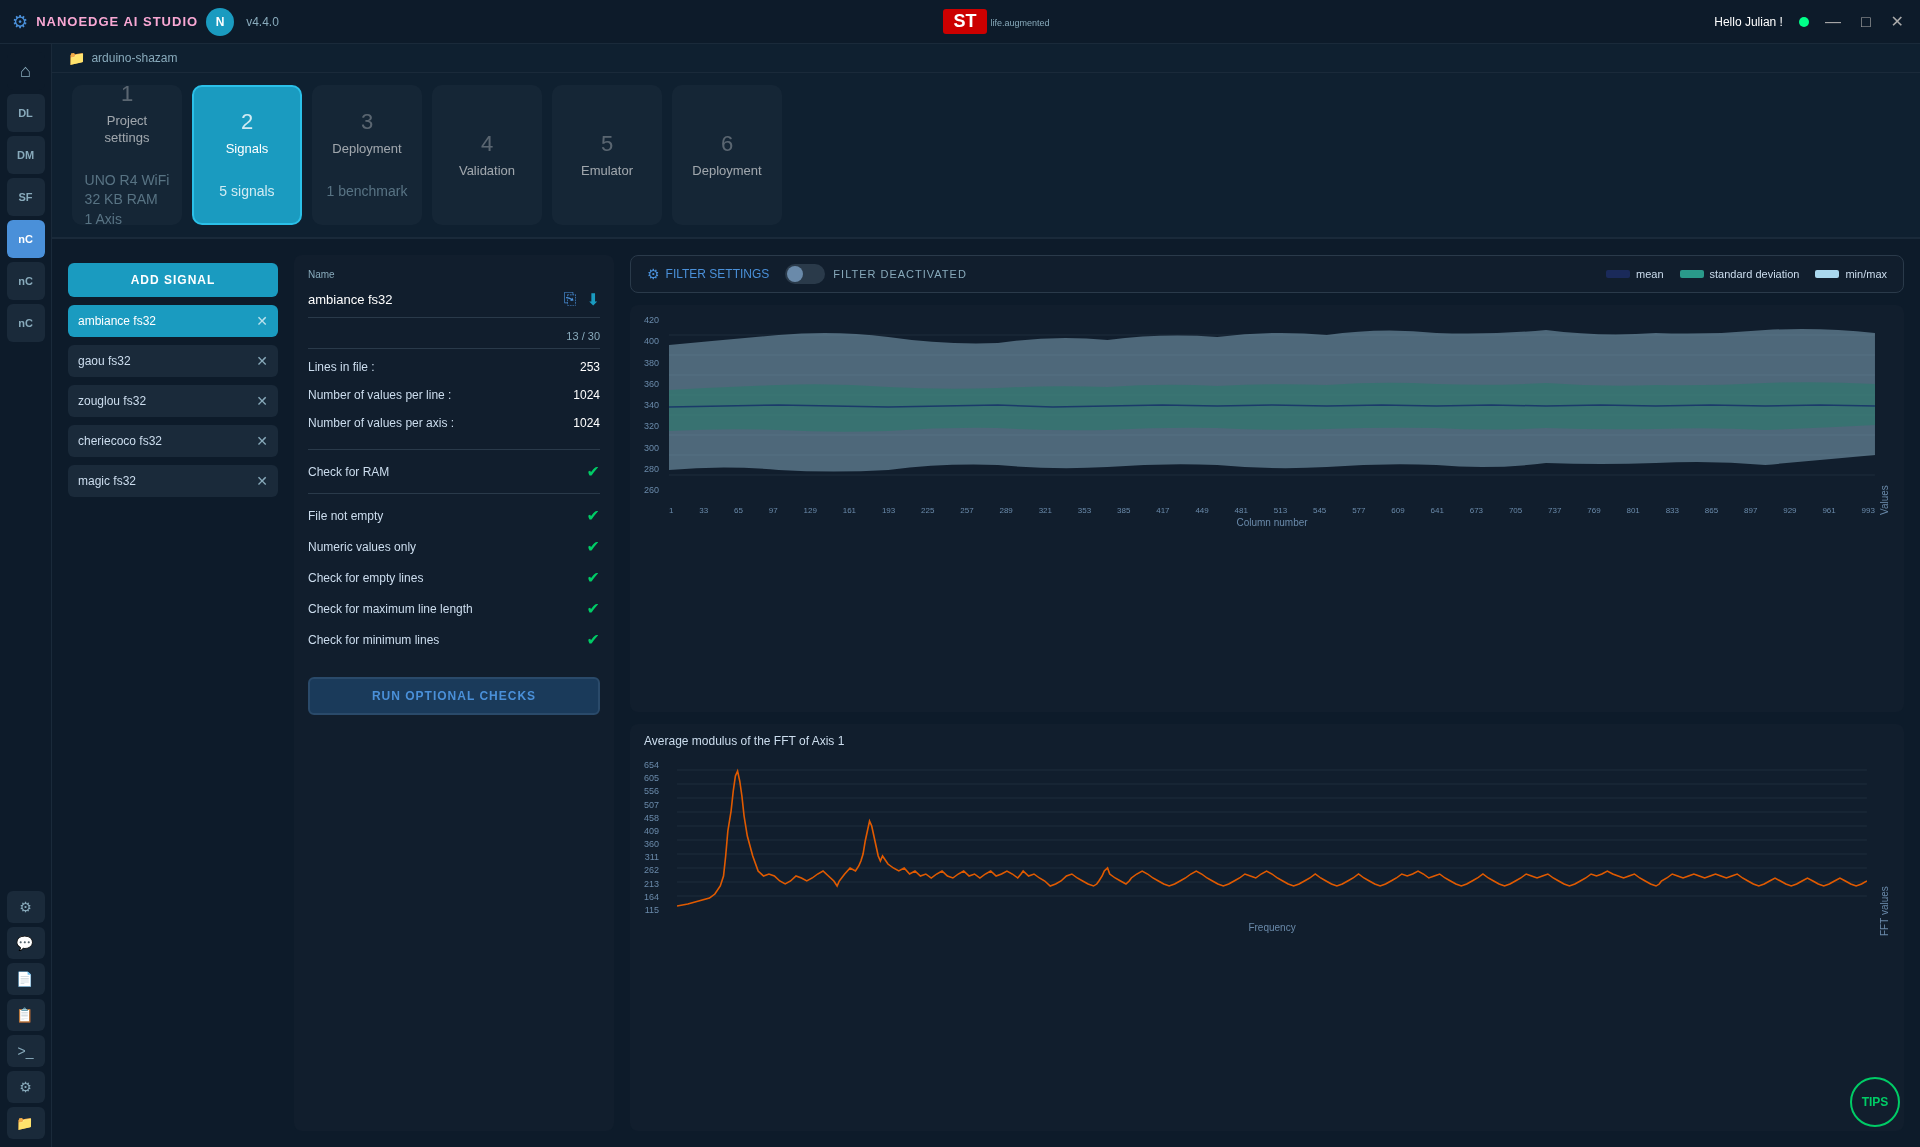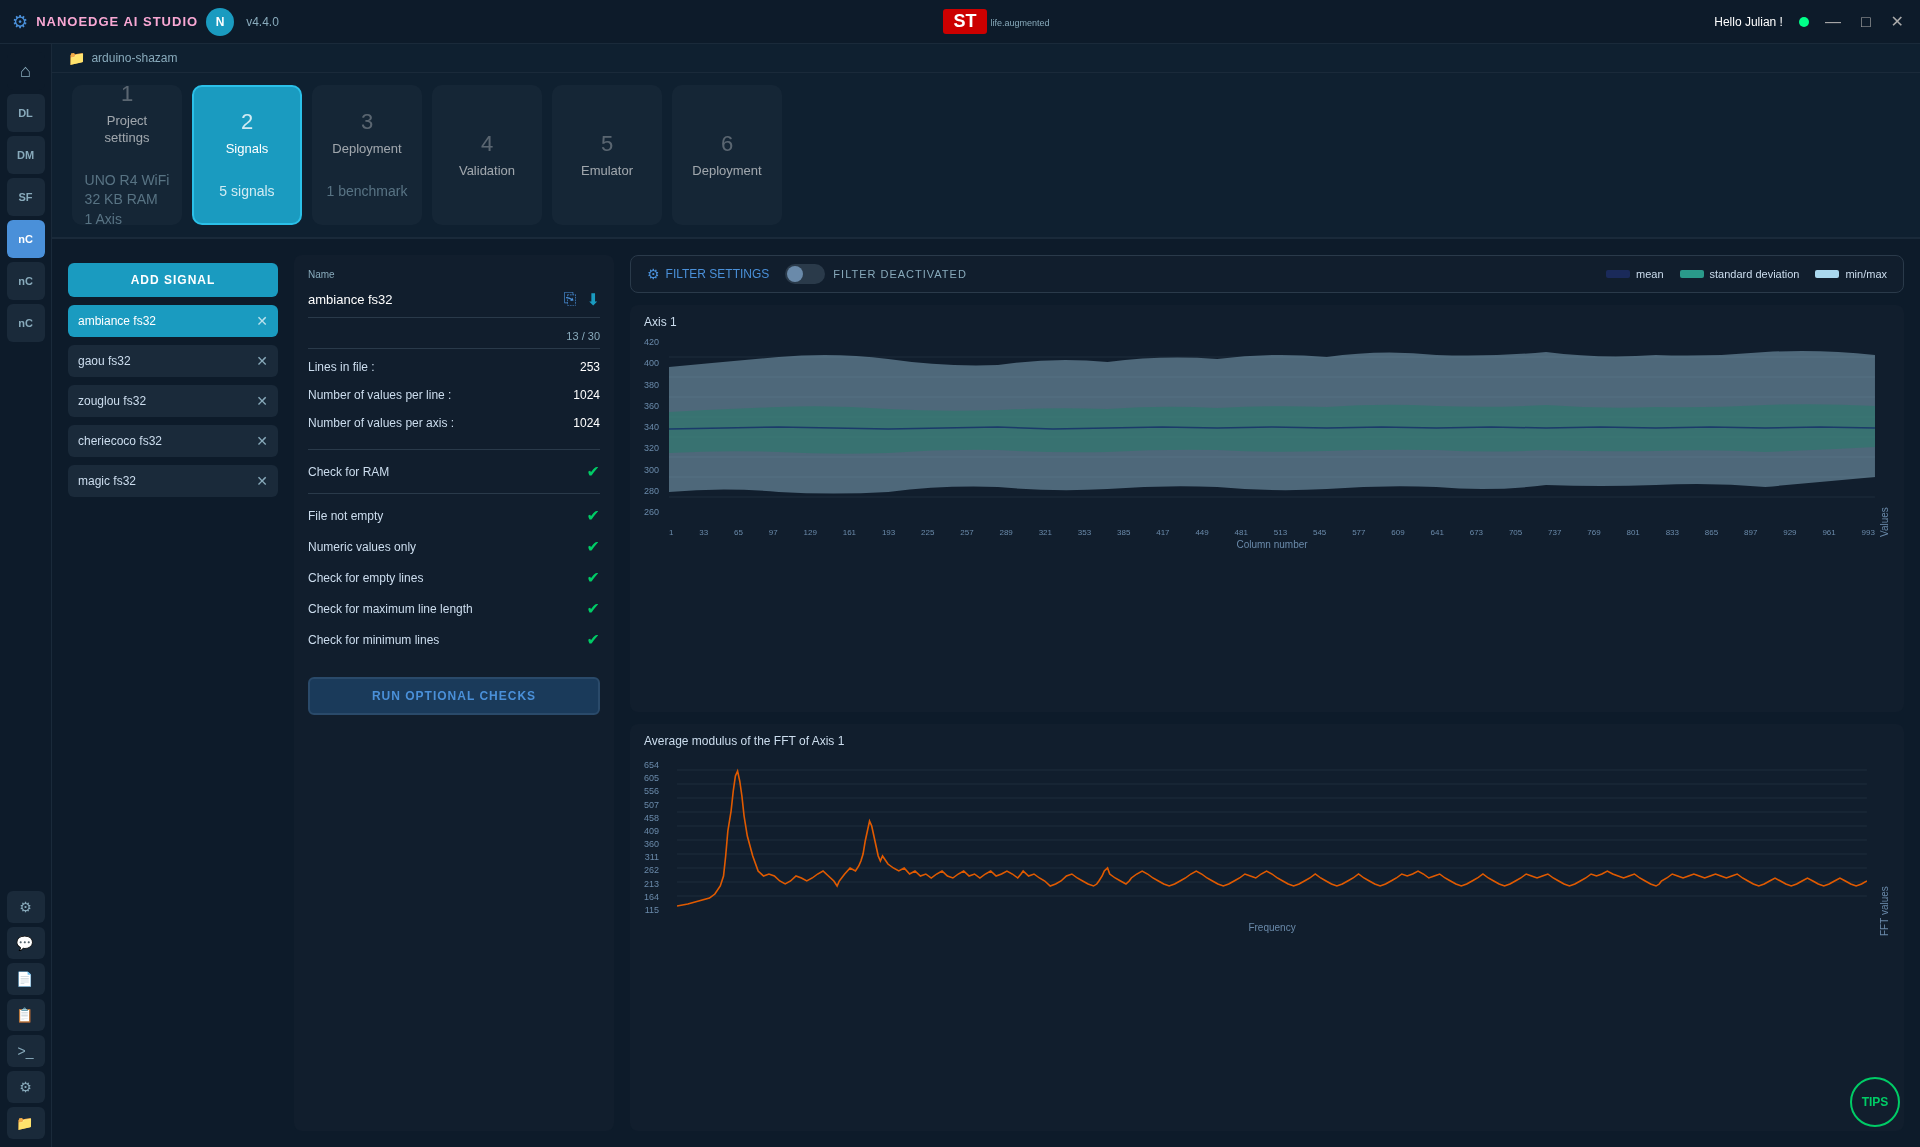--- a/index.html
+++ b/index.html
@@ -378,21 +378,20 @@
               <span>standard deviation</span>
             </div>
             <div class="legend-item">
               <div class="legend-color" style="background:#aad8ee;"></div>
               <span>min/max</span>
             </div>
           </div>
         </div>
 
         <div class="chart-wrapper" style="flex:1;">
-          <div class="chart-title">Axis 1</div>
           <div style="display:flex;gap:4px;height:200px;">
             <div style="display:flex;flex-direction:column;justify-content:space-between;align-items:flex-end;padding-right:6px;font-size:9px;color:#6a8aaa;height:180px;margin-top:0;">
               <span>420</span>
                 <span>400</span>
                 <span>380</span>
                 <span>360</span>
                 <span>340</span>
                 <span>320</span>
                 <span>300</span>
                 <span>280</span>

